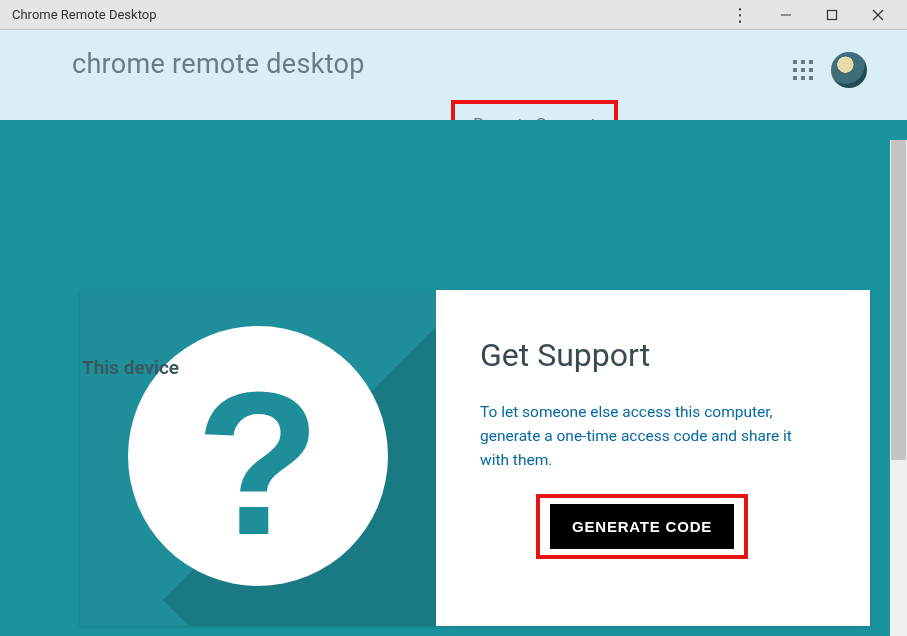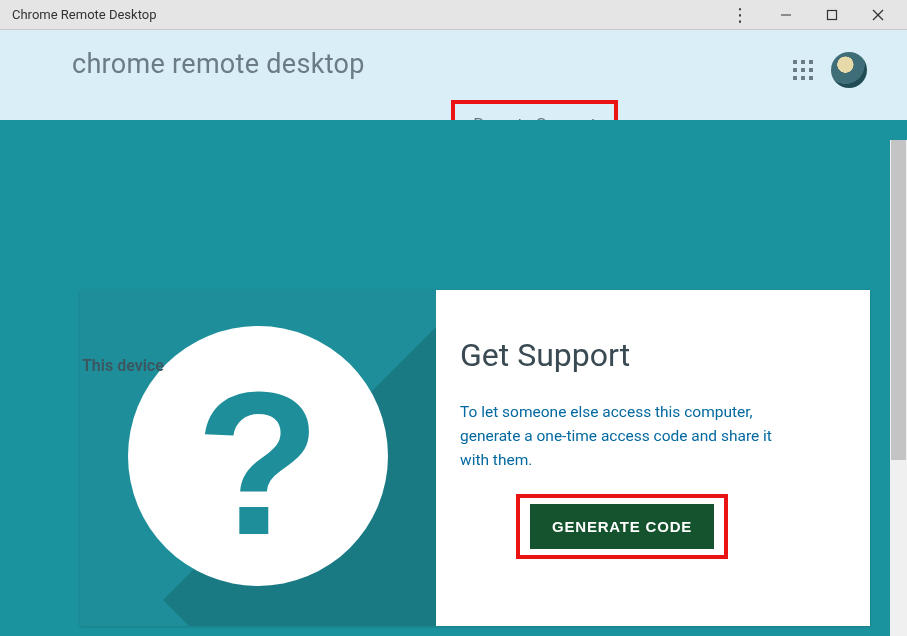--- a/index.html
+++ b/index.html
@@ -23,34 +23,34 @@
 
     .tabs { display: flex; justify-content: center; margin-top: 30px; gap: 28px; }
     .tab { color: #647881; font-size: 17px; padding: 6px 8px 14px; cursor: pointer; position: relative; }
     .tab.active { border-bottom: 2px solid #5a6e77; }
     .tab.highlight-box { outline: 4px solid #ea1313; outline-offset: 0px; padding-left: 18px; padding-right: 18px; padding-top: 10px; padding-bottom: 10px; margin-top: -6px; }
 
     .diag { position: absolute; left: 0; top: 160px; width: 907px; height: 90px; overflow: hidden; }
     .diag svg { width: 907px; height: 90px; display: block; }
 
     .content { position: relative; padding: 0 80px; padding-right: 36px; }
-    .section-label { position: absolute; left: 82px; top: 66px; color: #3c5660; font-size: 16px; font-weight: 600; z-index: 5; }
+    .section-label { position: absolute; left: 82px; top: 66px; color: #3c5660; font-size: 19px; font-weight: 600; z-index: 5; }
 
     .tealbg { position: absolute; top: 90px; left: 0; width: 907px; height: 520px; background: #1b939e; z-index: 1; }
 
     .card { position: relative; z-index: 3; margin-top: 100px; display: flex; width: 790px; height: 336px; box-shadow: 0 1px 3px rgba(0,0,0,.15); }
     .card-left { width: 356px; background: #1e8f9a; position: relative; overflow: hidden; }
     .qcircle { width: 260px; height: 260px; background: #fff; border-radius: 50%; position: absolute; left: 48px; top: 36px; display: flex; align-items: center; justify-content: center; }
     .qmark { color: #1e8f9a; font-size: 205px; font-weight: 700; font-family: Arial, sans-serif; line-height: 1; transform: translateY(6px); }
     .qshadow { position: absolute; left: 170px; top: 100px; width: 420px; height: 420px; background: rgba(0,0,0,0.14); transform: rotate(45deg); }
 
-    .card-right { flex: 1; background: #fff; padding: 46px 24px 30px; }
+    .card-right { flex: 1; background: #fff; padding: 46px 44px 30px; }
     .card-title { font-size: 32px; color: #3a4a52; font-weight: 400; margin-bottom: 26px; }
     .card-body { color: #0369a1; font-size: 15.5px; line-height: 1.55; margin-bottom: 26px; max-width: 320px; }
-    .gen-btn { display: inline-block; background: #14532d; color: #fff; border: none; padding: 14px 22px; font-size: 15px; letter-spacing: .8px; font-weight: 600; cursor: pointer; }
+    .gen-btn { display: inline-block; background: #000000; color: #fff; border: none; padding: 14px 22px; font-size: 15px; letter-spacing: .8px; font-weight: 600; cursor: pointer; }
     .btn-wrap { position: relative; display: inline-block; padding: 6px 10px; outline: 4px solid #ea1313; margin-left: 60px; }
 
     .scrolltrack { position: absolute; right: 0; top: 110px; bottom: 0; width: 17px; background: #f0f0f0; z-index: 20; }
     .scrollthumb { position: absolute; right: 1px; top: 0; width: 15px; height: 320px; background: #c4c4c4; border-radius: 1px; }
   </style>
 </head>
 <body>
 
 <div class="titlebar">
   <div class="titlebar-title">Chrome Remote Desktop</div>

